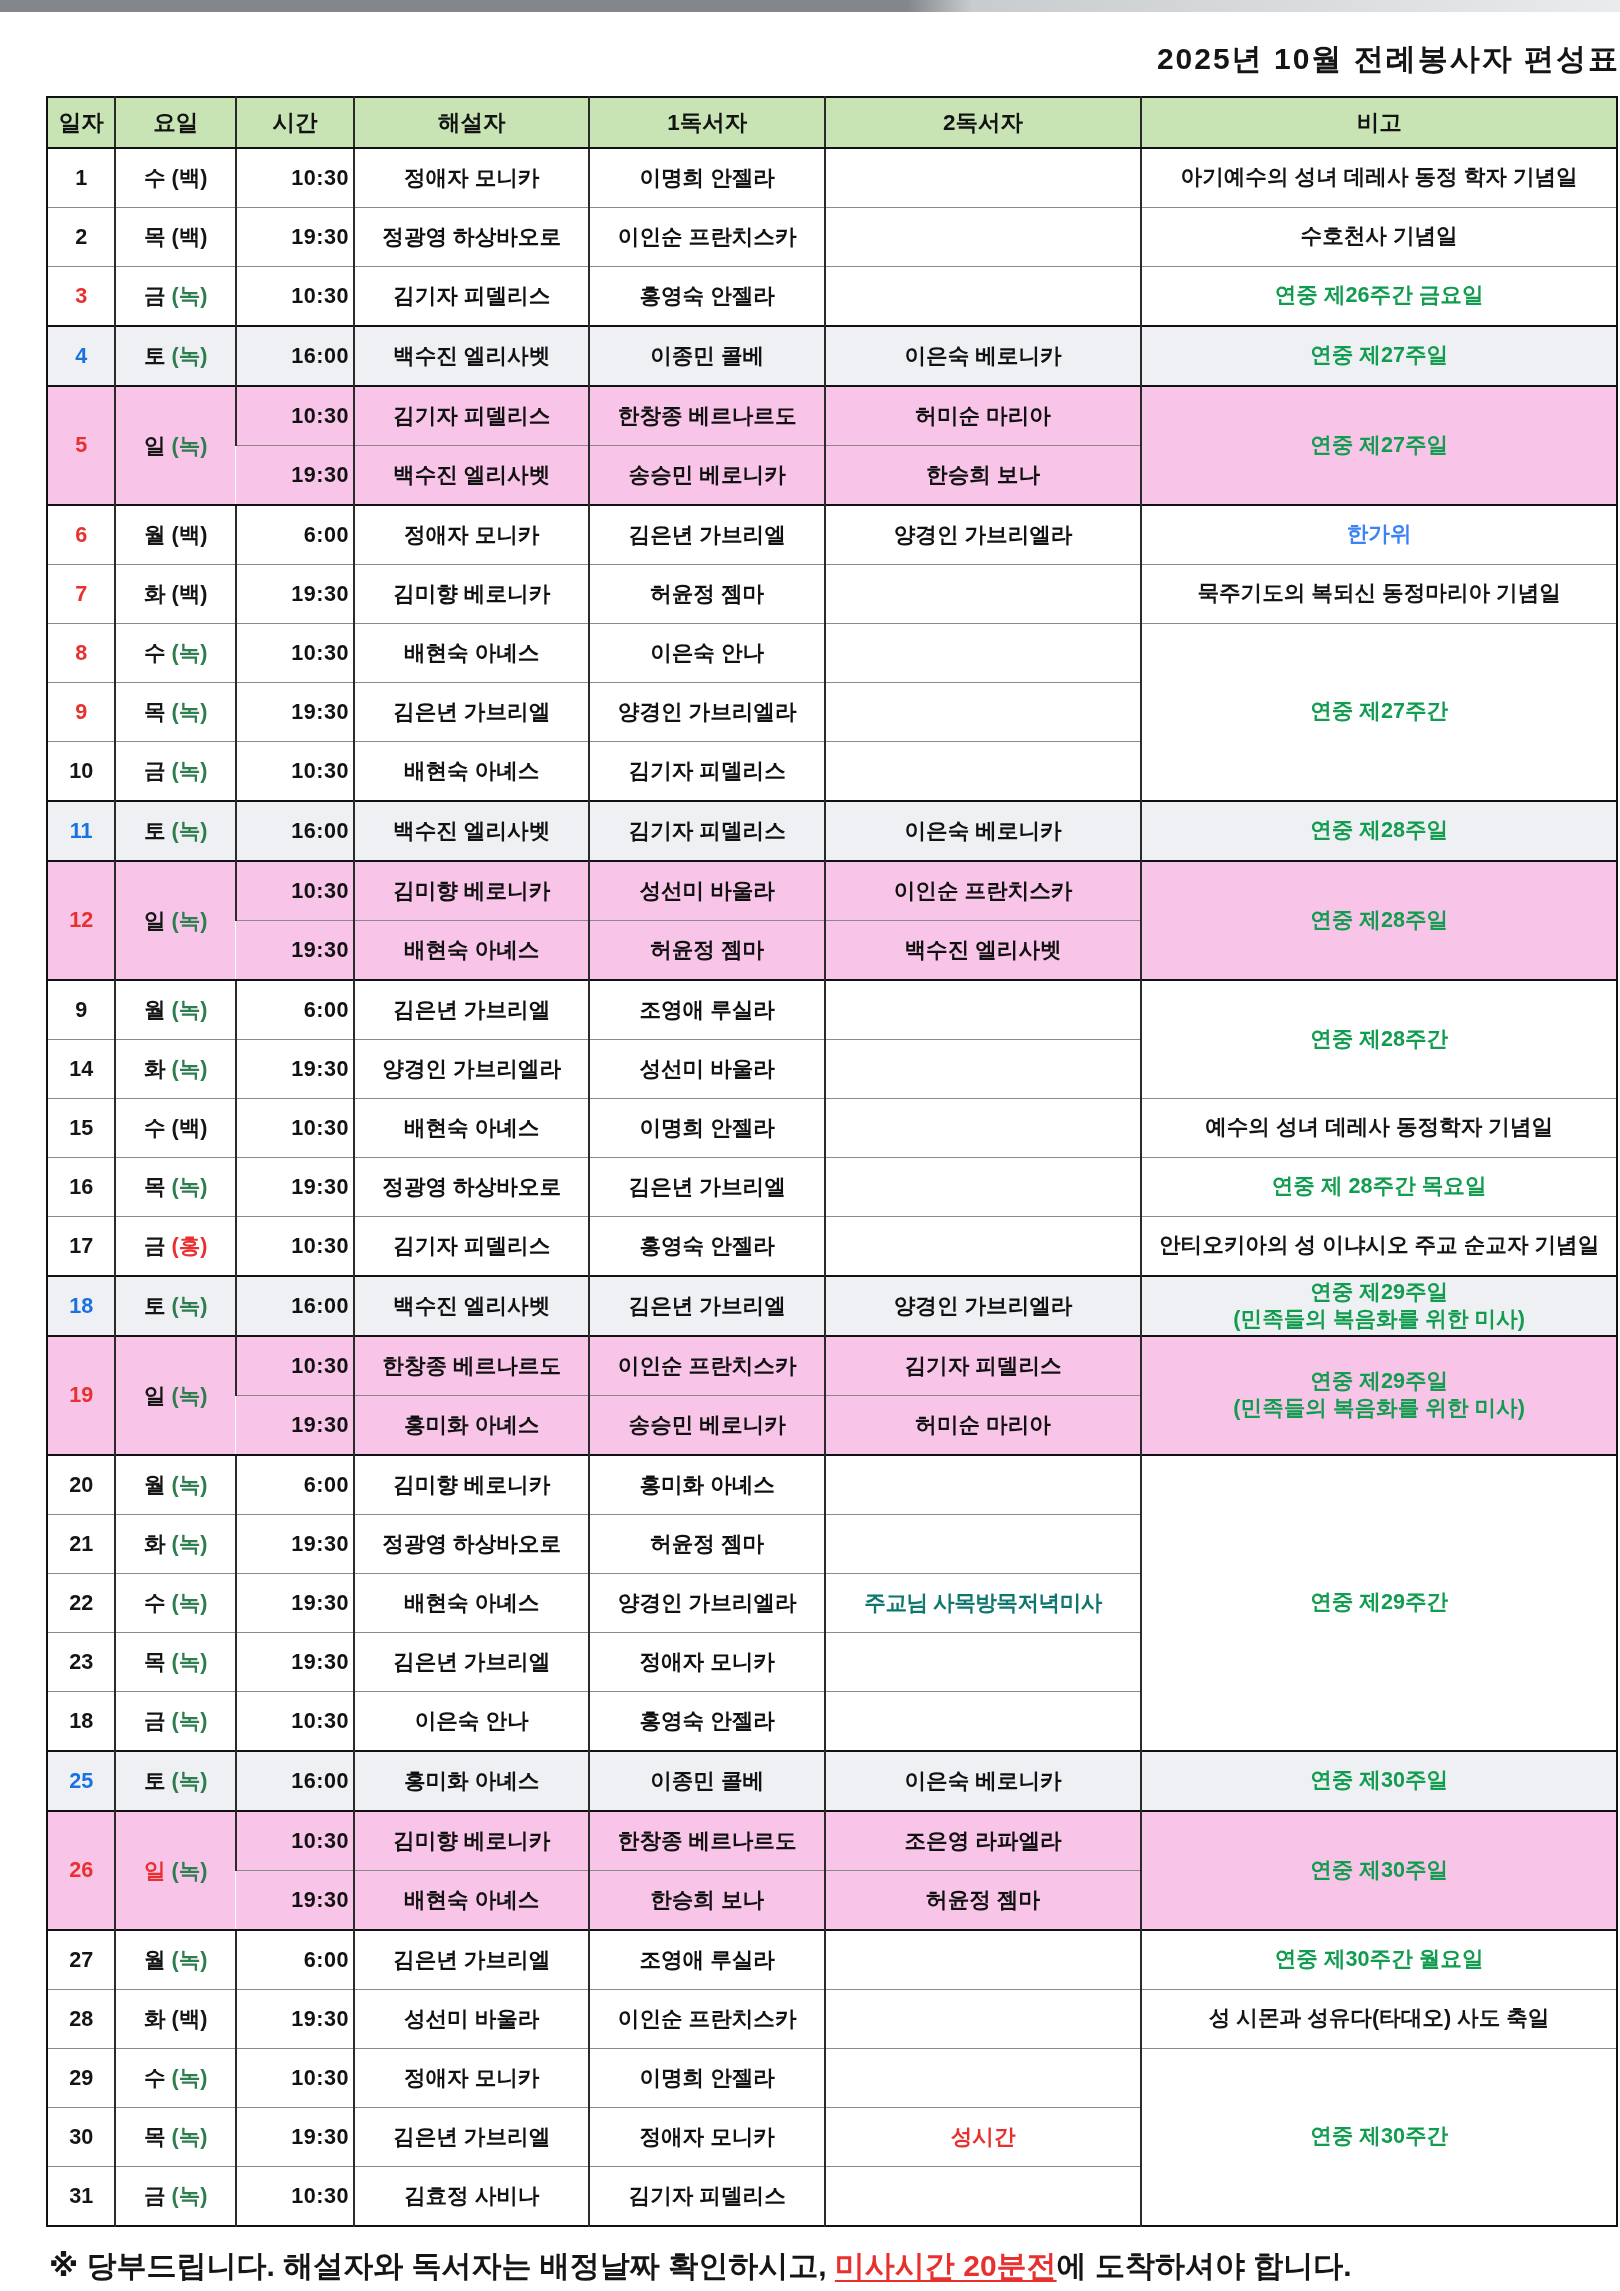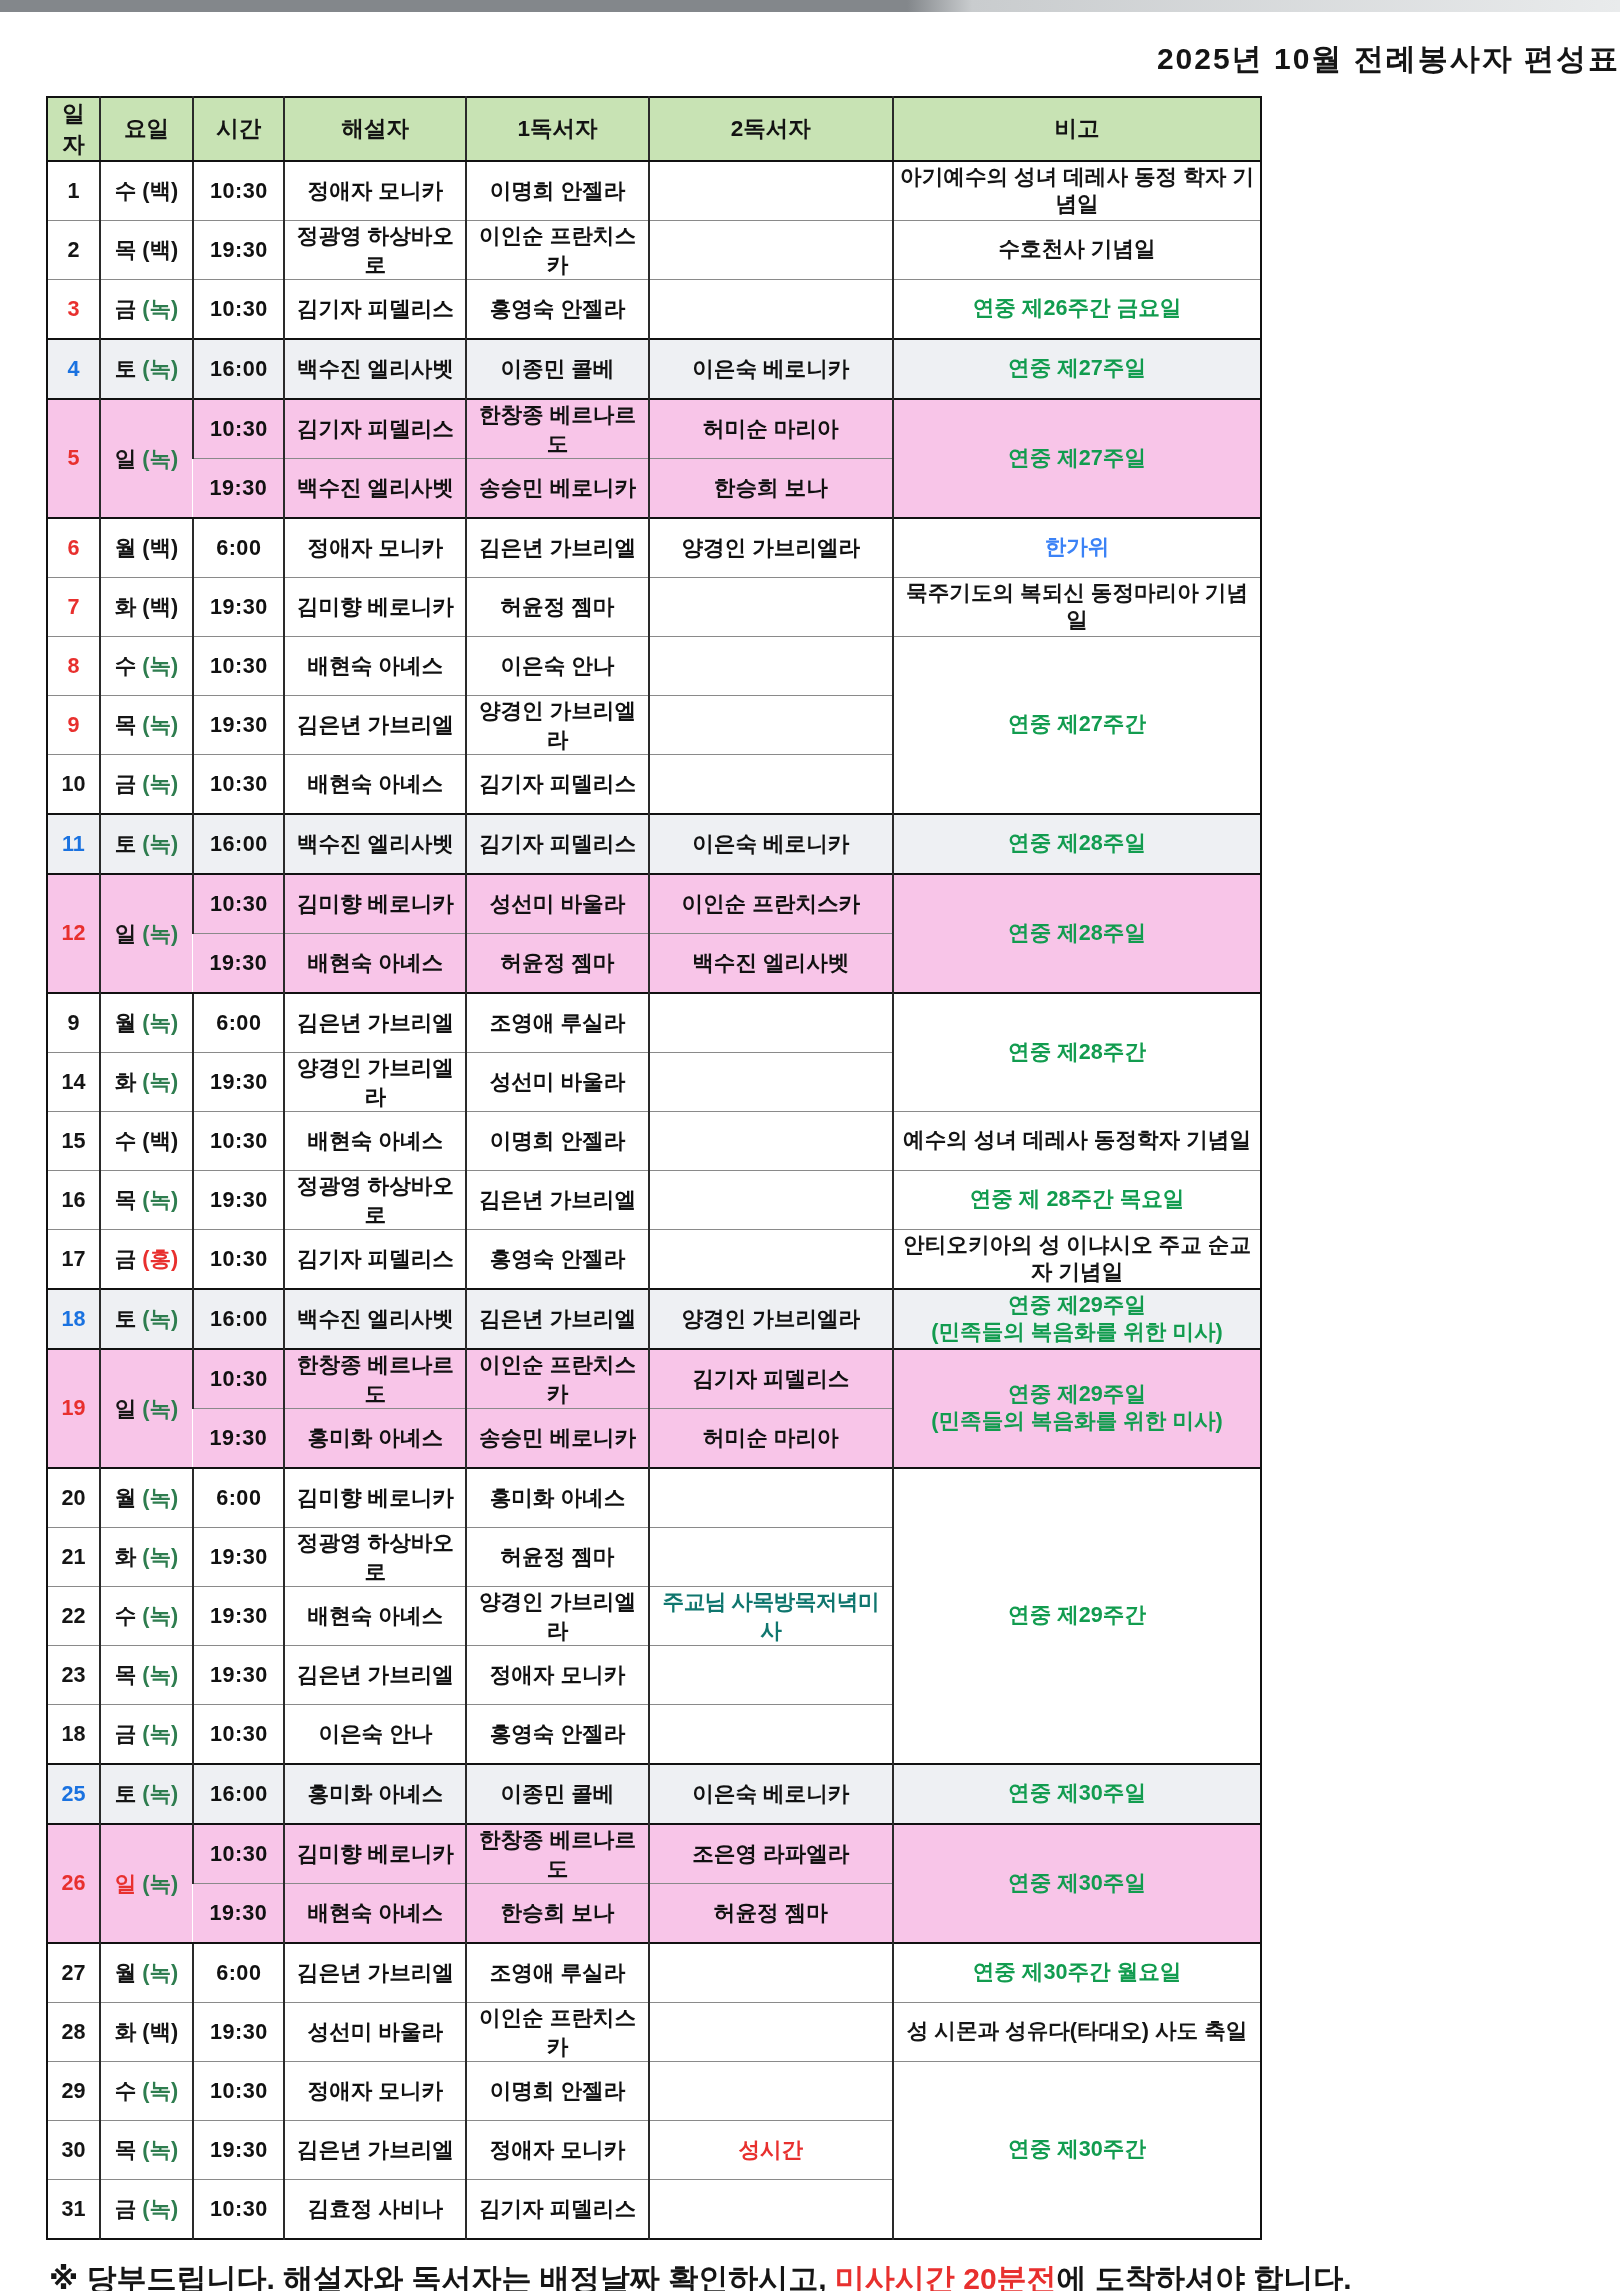--- a/index.html
+++ b/index.html
@@ -9,40 +9,40 @@
     color:#111;position:relative;overflow:hidden;
   }
   .scan-strip{height:11.8px;width:100%;
     background:linear-gradient(to right,#83878b 0%,#83878b 56%,#c9ccce 60%,#e9ebec 100%);}
   .page-title{
     text-align:right;font-size:30px;font-weight:bold;letter-spacing:2px;
     margin:27.4px 0 15.7px 0;color:#151515;
   }
   table.roster{
     border-collapse:collapse;table-layout:fixed;
-    margin-left:46px;width:1216px;
+    margin-left:46px;width:1572px;
     border:2.9px solid #111;
   }
   .roster th,.roster td{
     border-left:2px solid #2a2a2a;border-top:1px solid #8a8a8a;
     text-align:center;vertical-align:middle;
     padding:0 3.9px;overflow:hidden;
     font-weight:bold;
   }
   .roster th:first-child,.roster td:first-child{border-left:none;}
   .roster thead th{
     background:#c8e3b4;height:49px;font-size:22.5px;color:#131313;
     border-top:none;border-bottom:2.9px solid #111;
   }
   .roster tbody td{height:58px;font-size:21.6px;background:#fff;}
   tr.bg-sun td{background:#f8c5e8;}
   tr.bg-sat td{background:#eef0f3;}
   tr.thick-top td{border-top:2.9px solid #111;}
   td.c-date{font-size:20.6px;}
-  td.c-time{font-size:20.6px;letter-spacing:0.5px;}
+  td.c-time{font-size:20.6px;letter-spacing:0.5px;text-align:right;}
   .t-red{color:#e8302e;}
   .t-blue{color:#1a72e0;}
   .t-black{color:#151515;}
   .t-green{color:#2e7d4f;}
   td.c-note{font-size:20.6px;line-height:1.25;}
   .n-green{color:#129c4f;}
   .n-red{color:#3b82f6;font-size:24.5px;}
   .n-black{color:#151515;margin-top:13px;}
   td.note-small{font-size:17px;}
   .r2-red{color:#0f766e;font-size:20.6px;letter-spacing:-0.5px;}

